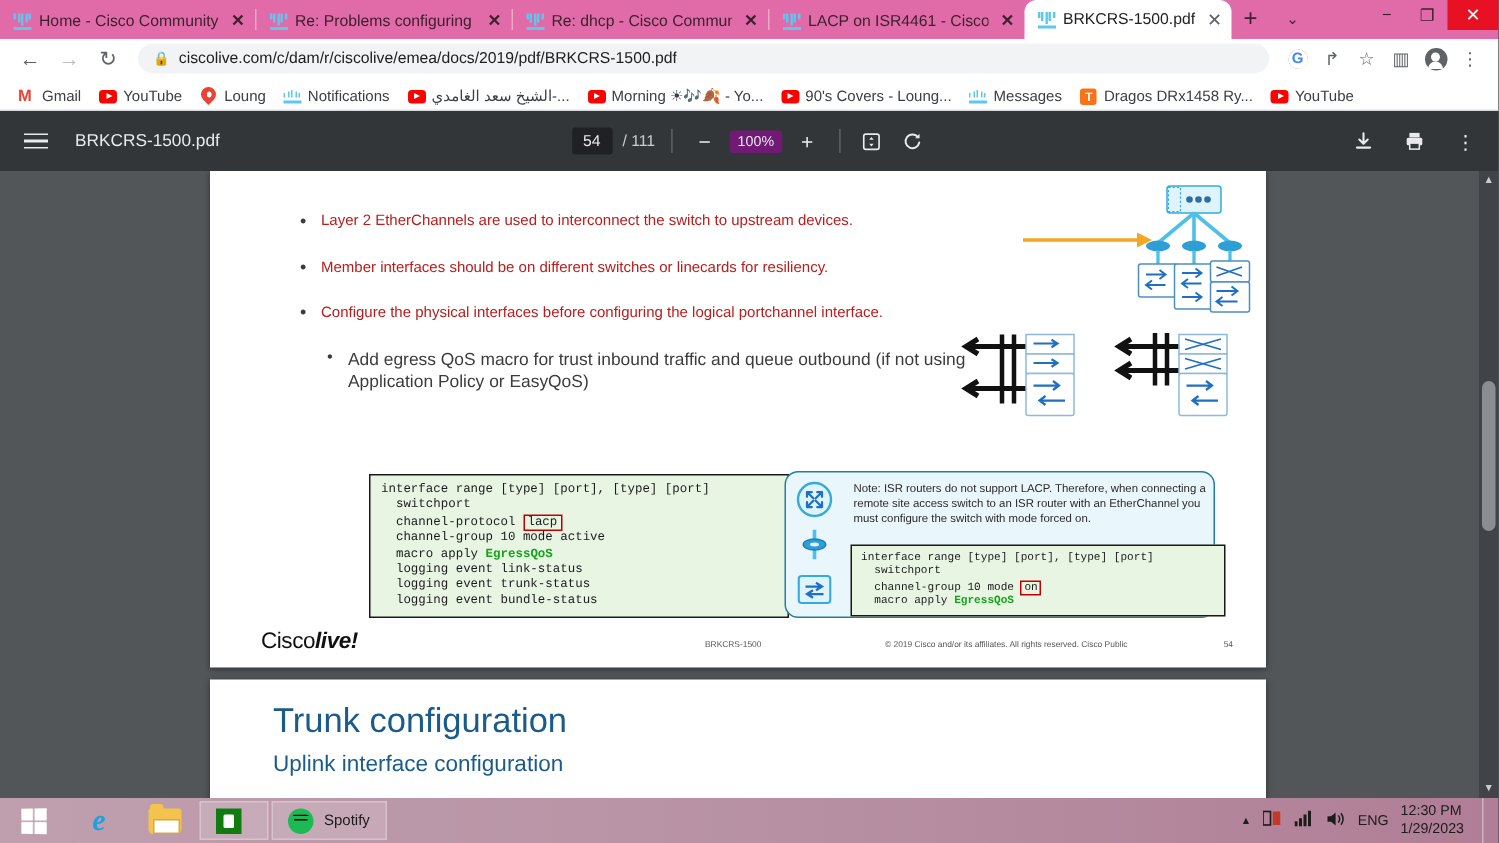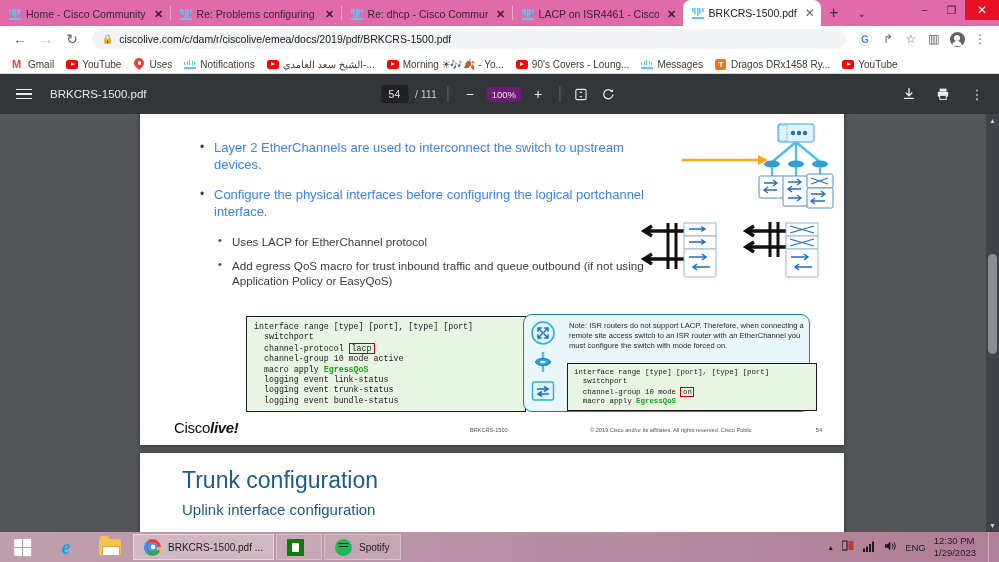--- a/index.html
+++ b/index.html
@@ -212,21 +212,21 @@
     position: absolute; left: 140px; top: 0px;
     width: 704px; background: #ffffff;
     box-shadow: 0 1px 4px rgba(0,0,0,.45);
   }
   .page.p1 { height: 331px; top: 0; }
   .page.p2 { height: 100px; top: 339px; }
 
   .slide-body { position: relative; width: 100%; height: 100%; }
 
   .bullets { position: absolute; left: 60px; top: 26px; width: 470px; }
-  .b1 { font-size: 13px; color: #3b82f6; line-height: 16.5px;
+  .b1 { font-size: 10px; color: #b91c1c; line-height: 16.5px;
         margin-bottom: 14px; position: relative; padding-left: 14px; }
   .b1::before { content: "\2022"; position: absolute; left: 0; top: -1px;
         color: #3c3c3c; font-size: 12px; }
   .b2 { font-size: 11.6px; color: #3c3c3c; line-height: 15.5px;
         margin-bottom: 8px; position: relative; padding-left: 14px;
         margin-left: 18px; }
   .b2::before { content: "\2022"; position: absolute; left: 0; top: -1px;
         color: #3c3c3c; font-size: 11px; }
 
   
@@ -433,21 +433,21 @@
     <div class="bm">
       <span class="bm-ico">
           <span class="yt-ico"></span>
         </span>
       <span>YouTube</span>
     </div>
     <div class="bm">
       <span class="bm-ico">
           <span class="maps-ico"></span>
         </span>
-      <span>Uses</span>
+      <span>Loung</span>
     </div>
     <div class="bm">
       <span class="bm-ico">
           <span class="cisco-ico"></span>
         </span>
       <span>Notifications</span>
     </div>
     <div class="bm">
       <span class="bm-ico">
           <span class="yt-ico"></span>
@@ -535,22 +535,22 @@
     </div>
   </div>
 
   <div class="viewer">
 
     <div class="page p1">
       <div class="slide-body">
 
         <div class="bullets">
           <div class="b1">Layer 2 EtherChannels are used to interconnect the switch to upstream devices.</div>
+          <div class="b1">Member interfaces should be on different switches or linecards for resiliency.</div>
           <div class="b1">Configure the physical interfaces before configuring the logical portchannel interface.</div>
-          <div class="b2">Uses LACP for EtherChannel protocol</div>
           <div class="b2">Add egress QoS macro for trust inbound traffic and queue outbound (if not using Application Policy or EasyQoS)</div>
         </div>
 
         <svg style="position:absolute; left:540px; top:8px;" width="160" height="90" aria-hidden="true">
           <line x1="2" y1="38" x2="78" y2="38" stroke="#f5a623" stroke-width="2.4"></line>
           <path d="M78 33 l10 5 -10 5 z" fill="#f5a623"></path>
           <rect x="98" y="2" width="36" height="18" rx="2" fill="#dff3fb" stroke="#35aadc" stroke-width="1"></rect>
           <rect x="99" y="3" width="8" height="16" fill="none" stroke="#35aadc" stroke-width="0.8" stroke-dasharray="1.5,1.3"></rect>
           <circle cx="113" cy="11" r="2.2" fill="#2e6fa3"></circle>
             <circle cx="119" cy="11" r="2.2" fill="#2e6fa3"></circle>
@@ -658,24 +658,20 @@
     <div class="start">
         <span class="winlogo"></span>
       </div>
     <div class="tb-app">
         <span class="ie-ico">e</span>
       </div>
     <div class="tb-app">
         <span class="folder-ico"></span>
       </div>
 
-    <div class="task-btn">
-      <span class="chrome-ico"></span>
-      <span>BRKCRS-1500.pdf ...</span>
-    </div>
     <div class="task-btn plain">
       <span class="store-ico"></span>
       <span></span>
     </div>
     <div class="task-btn plain">
       <span class="spotify-ico"></span>
       <span>Spotify</span>
     </div>
 
     <div class="tray">

